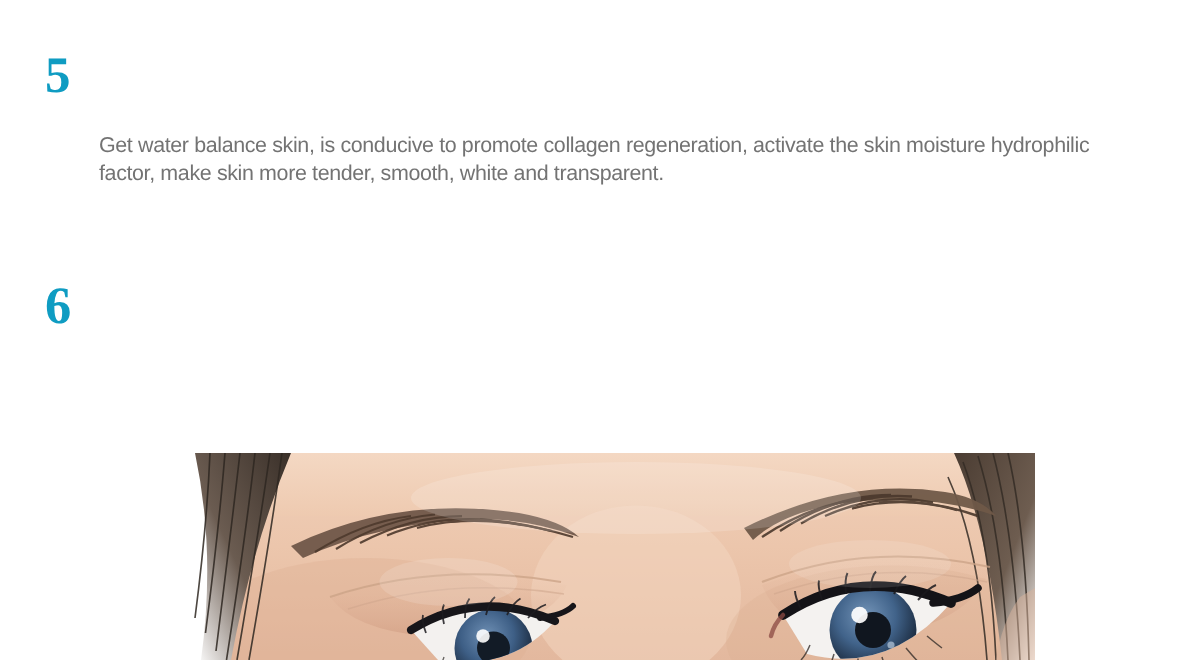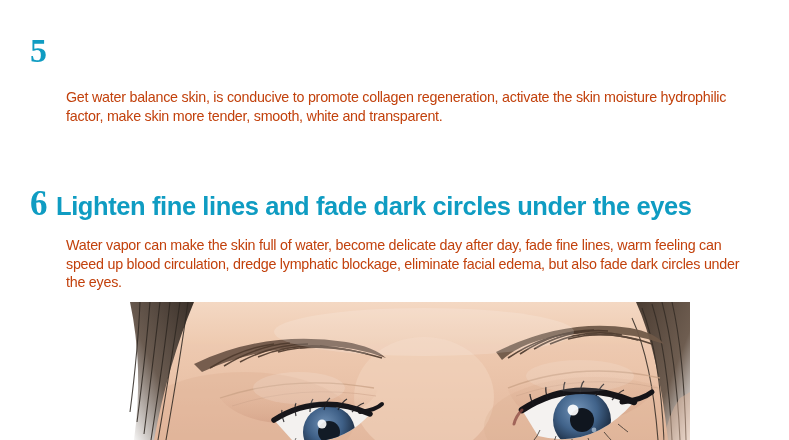--- a/index.html
+++ b/index.html
@@ -55,21 +55,21 @@
     line-height: 1;
     letter-spacing: -0.4px;
     margin-left: 9px;
     flex: 0 1 auto;
     white-space: nowrap;
   }
   #section-5 .heading-text { font-size: 25px; }
   #section-6 .heading-text { font-size: 25.5px; }
 
   .body-text {
-    color: #c2410c;
+    color: #737373;
     font-family: "Liberation Sans", sans-serif;
     font-size: 14.3px;
     line-height: 18.5px;
     letter-spacing: -0.25px;
     margin: 0;
     padding-left: 66px;
     padding-right: 30px;
     max-width: 700px;
   }
   #section-5 .body-text { margin-top: 20px; }
@@ -95,23 +95,21 @@
   <div class="section" id="section-5">
     <div class="heading-row">
       <span class="num">5</span>
     </div>
     <p class="body-text">Get water balance skin, is conducive to promote collagen regeneration, activate the skin moisture hydrophilic factor, make skin more tender, smooth, white and transparent.</p>
   </div>
 
   <div class="section" id="section-6">
     <div class="heading-row">
       <span class="num">6</span>
-      <span class="heading-text">Lighten fine lines and fade dark circles under the eyes</span>
     </div>
-    <p class="body-text">Water vapor can make the skin full of water, become delicate day after day, fade fine lines, warm feeling can speed up blood circulation, dredge lymphatic blockage, eliminate facial edema, but also fade dark circles under the eyes.</p>
   </div>
 
   <div id="eye-photo">
     <svg viewBox="0 0 566 138" preserveAspectRatio="none">
       <defs>
         <linearGradient id="skin" x1="0" y1="0" x2="0" y2="1">
           <stop offset="0%" stop-color="#f0d0ba"></stop>
           <stop offset="45%" stop-color="#ecc6ac"></stop>
           <stop offset="100%" stop-color="#e3b89e"></stop>
         </linearGradient>

